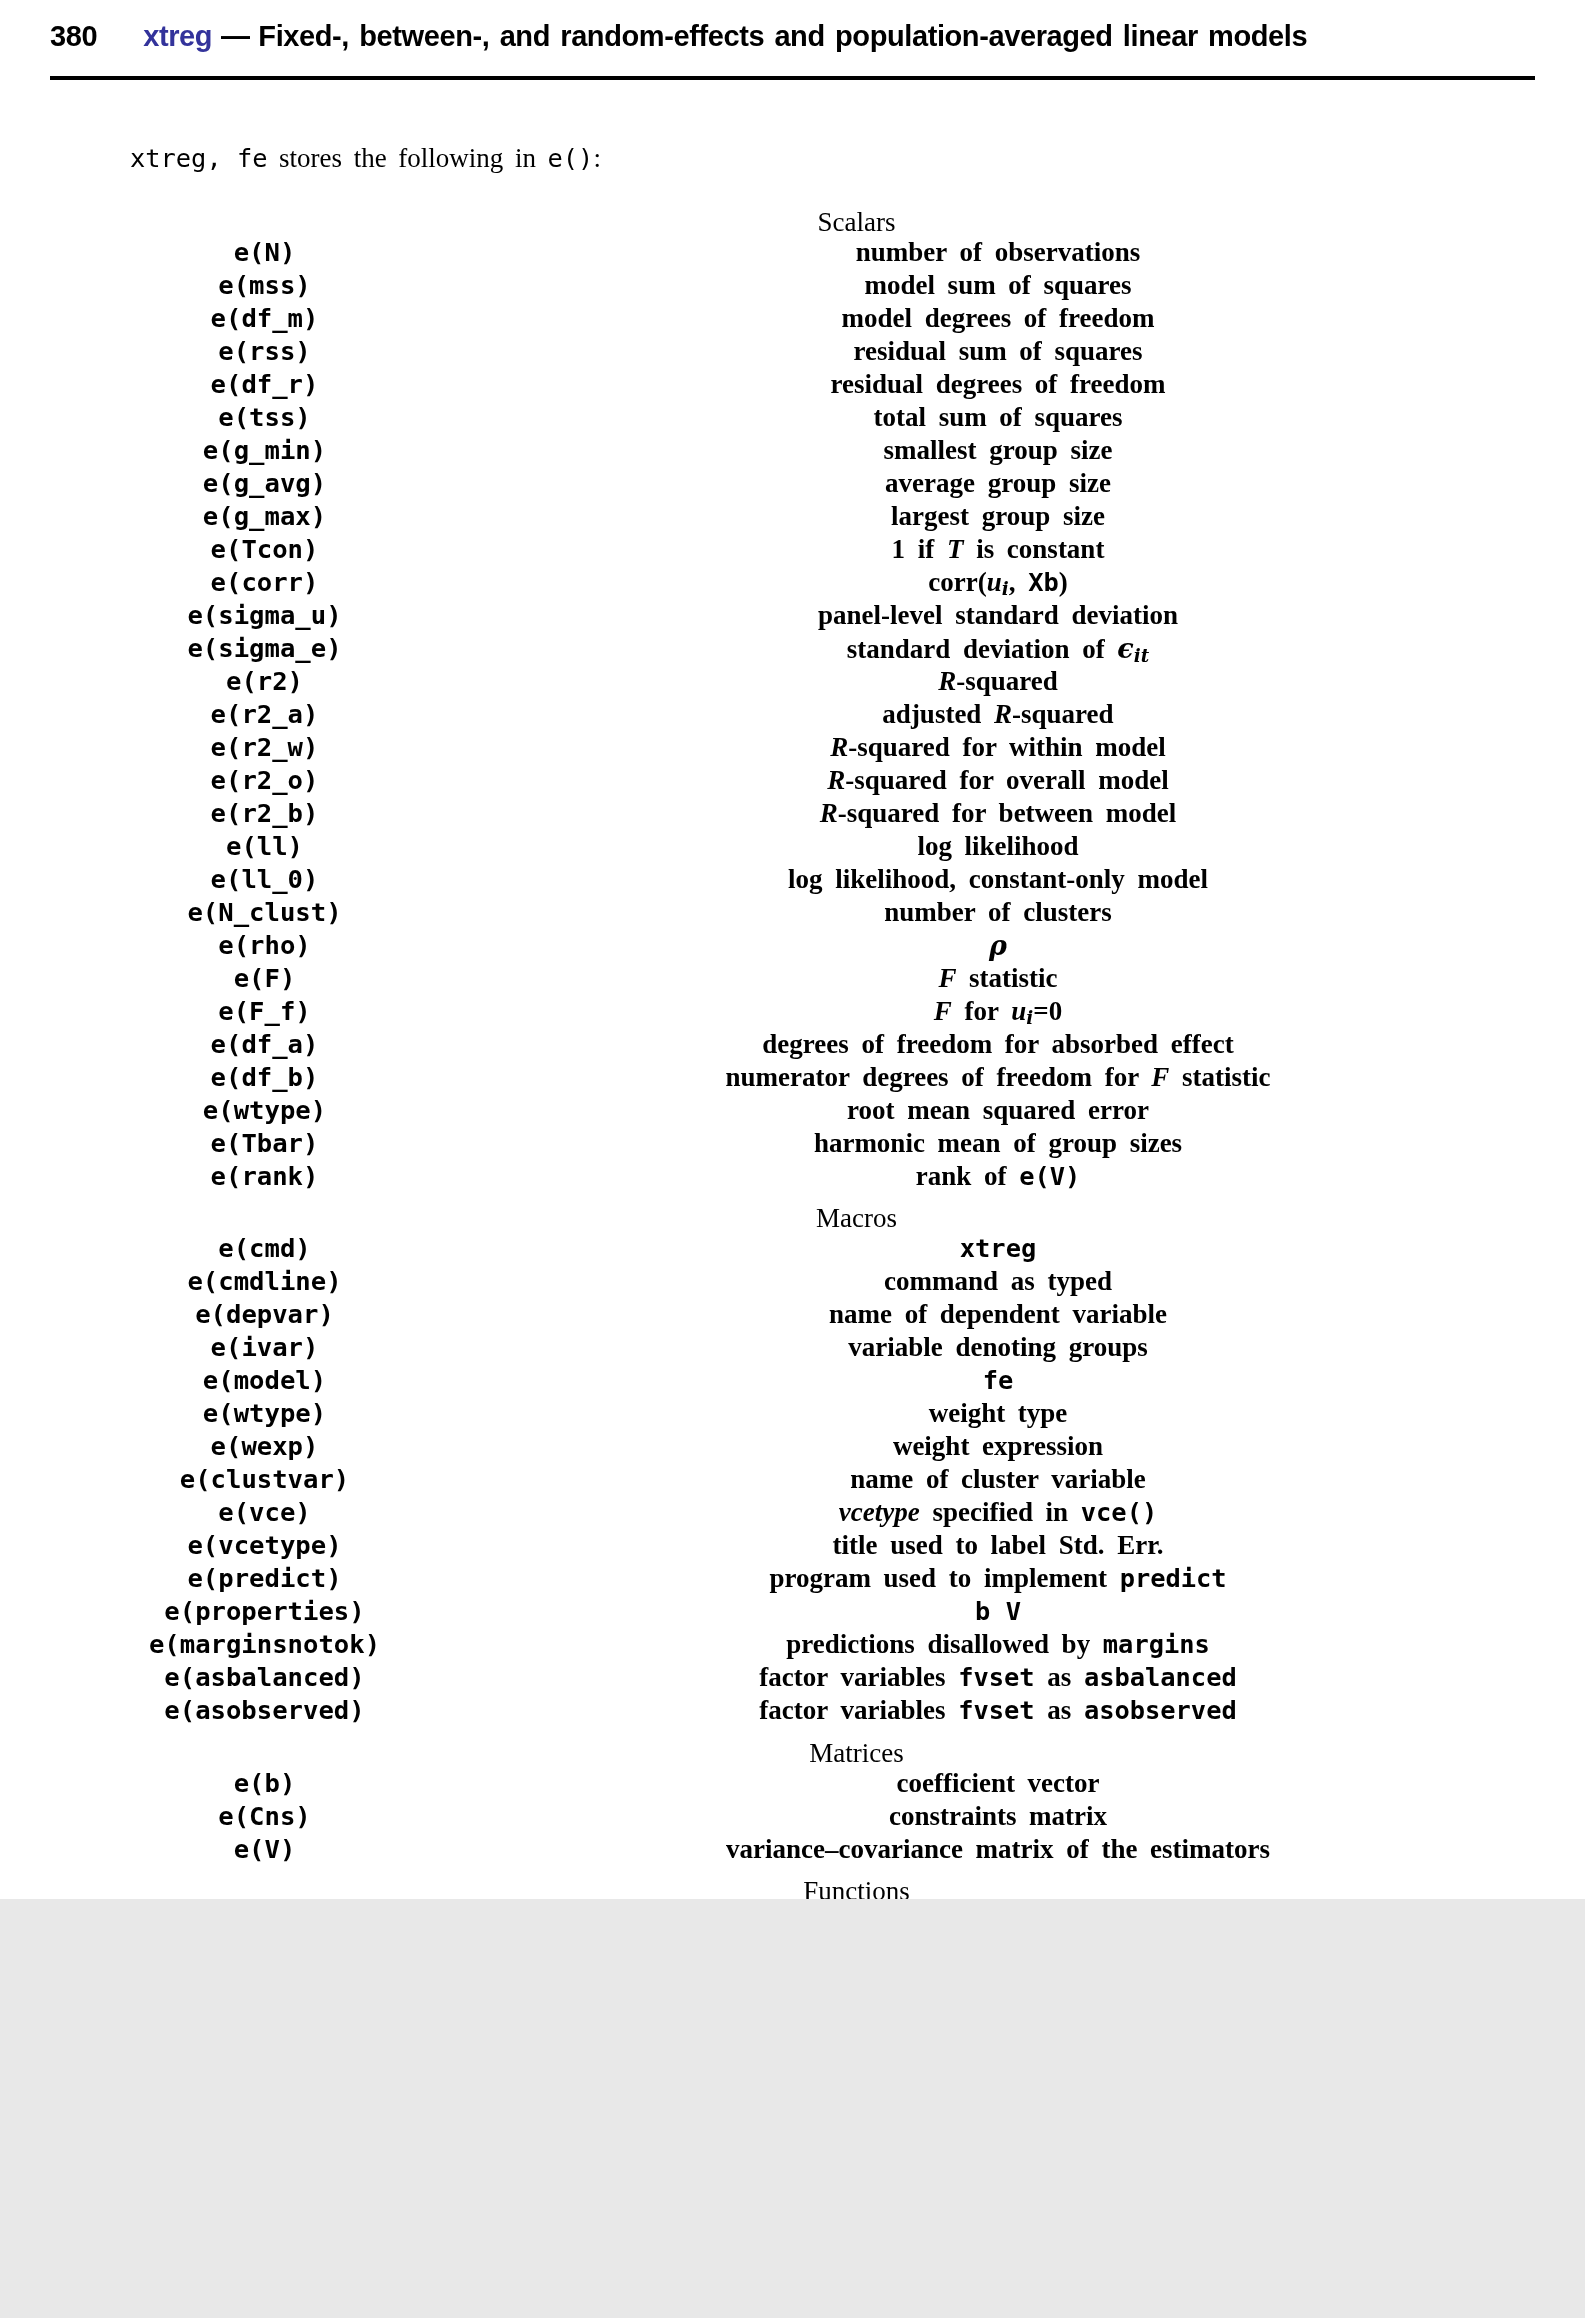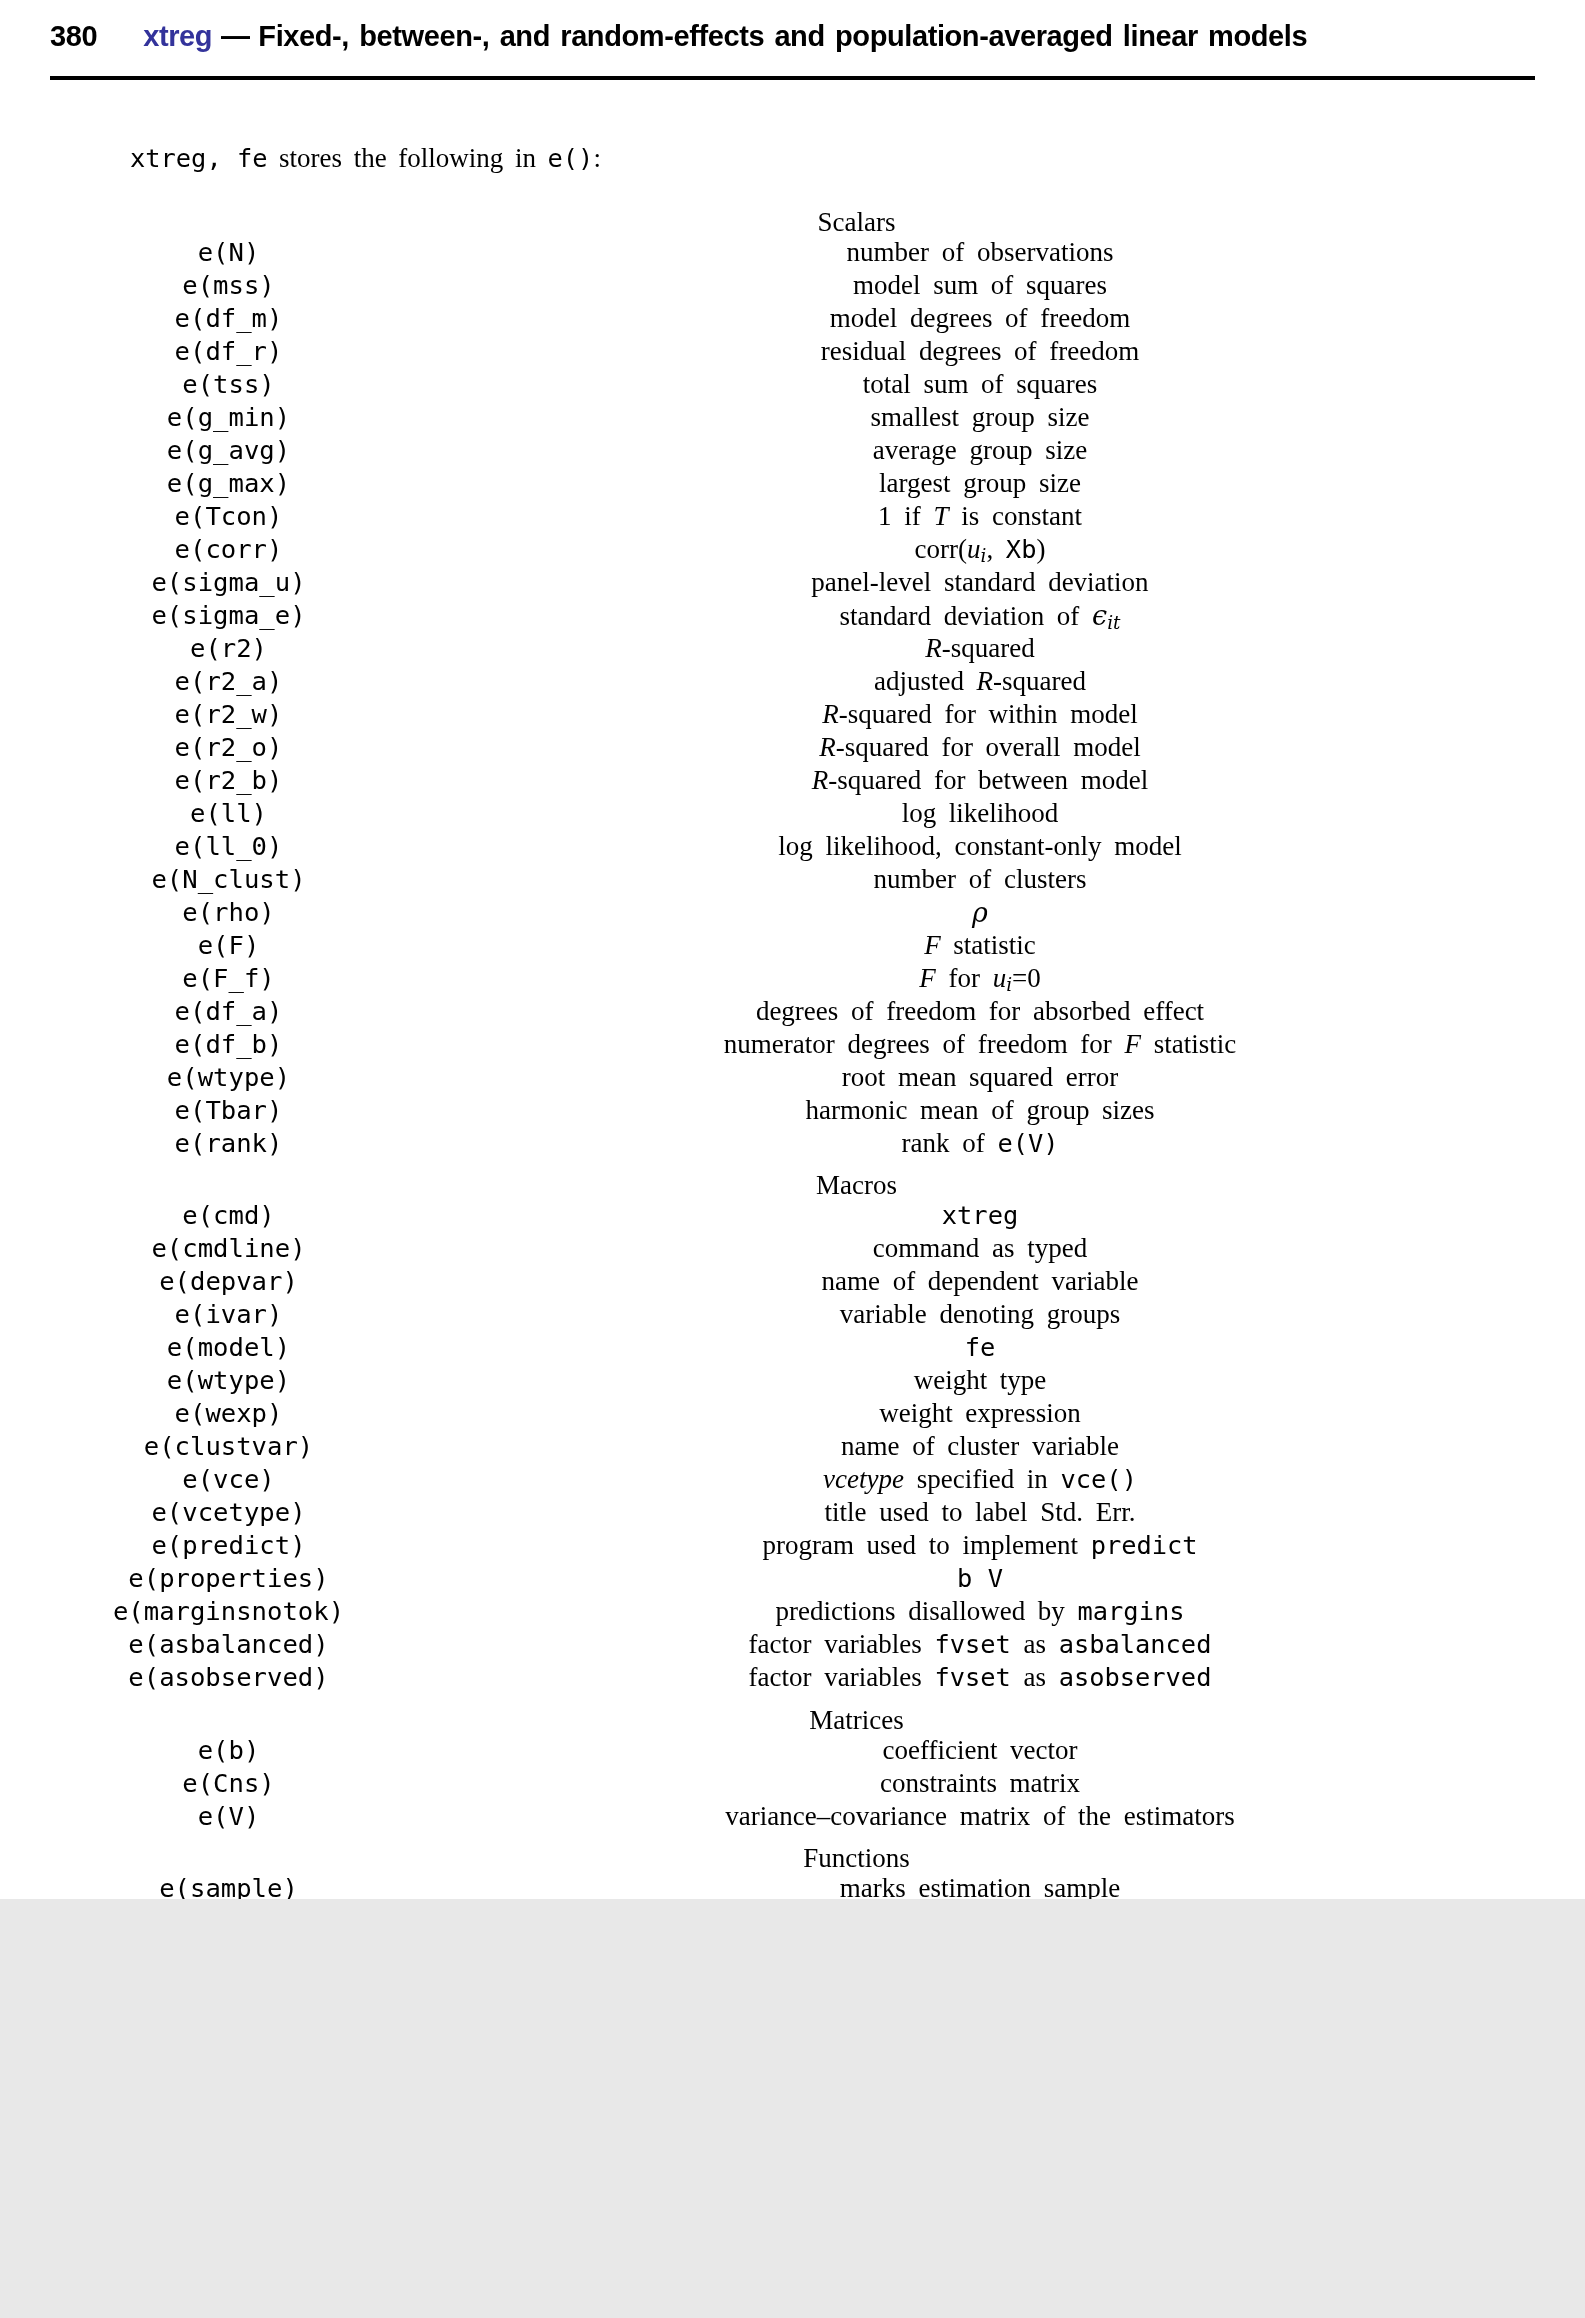--- a/index.html
+++ b/index.html
@@ -35,21 +35,21 @@
     margin:0 0 0 130px;height:35px;word-spacing:0.18em;
   }
   .section{margin-top:12.3px;text-align:center;}
   .section.first{margin-top:33px;}
   .sec-title{
     margin:0 0 0 128px;font-size:27px;font-weight:normal;
     line-height:27px;height:27px;
   }
   .row{
     display:grid;grid-template-columns:293px 1fr;
-    margin-left:82px;height:33px;line-height:33px;
+    margin-left:118px;height:33px;line-height:33px;font-weight:bold;
   }
   .ename{
     font-family:"DejaVu Sans Mono","Liberation Mono",monospace;
     font-size:25.6px;white-space:nowrap;
   }
   .edesc{word-spacing:0.22em;white-space:nowrap;}
   
   .seg-m{font-family:"DejaVu Sans Mono","Liberation Mono",monospace;font-size:0.94em;word-spacing:0;}
   .seg-i{font-style:italic;}
   .seg-g{font-style:italic;font-family:"DejaVu Serif",serif;}
@@ -76,20 +76,24 @@
           </div>
           <div class="row">
             <span class="ename">e(mss)</span>
             <span class="edesc"><span>model sum of squares</span></span>
           </div>
           <div class="row">
             <span class="ename">e(df_m)</span>
             <span class="edesc"><span>model degrees of freedom</span></span>
           </div>
           <div class="row">
+            <span class="ename">e(rss)</span>
+            <span class="edesc"><span>residual sum of squares</span></span>
+          </div>
+          <div class="row">
             <span class="ename">e(df_r)</span>
             <span class="edesc"><span>residual degrees of freedom</span></span>
           </div>
           <div class="row">
             <span class="ename">e(tss)</span>
             <span class="edesc"><span>total sum of squares</span></span>
           </div>
           <div class="row">
             <span class="ename">e(g_min)</span>
             <span class="edesc"><span>smallest group size</span></span>

